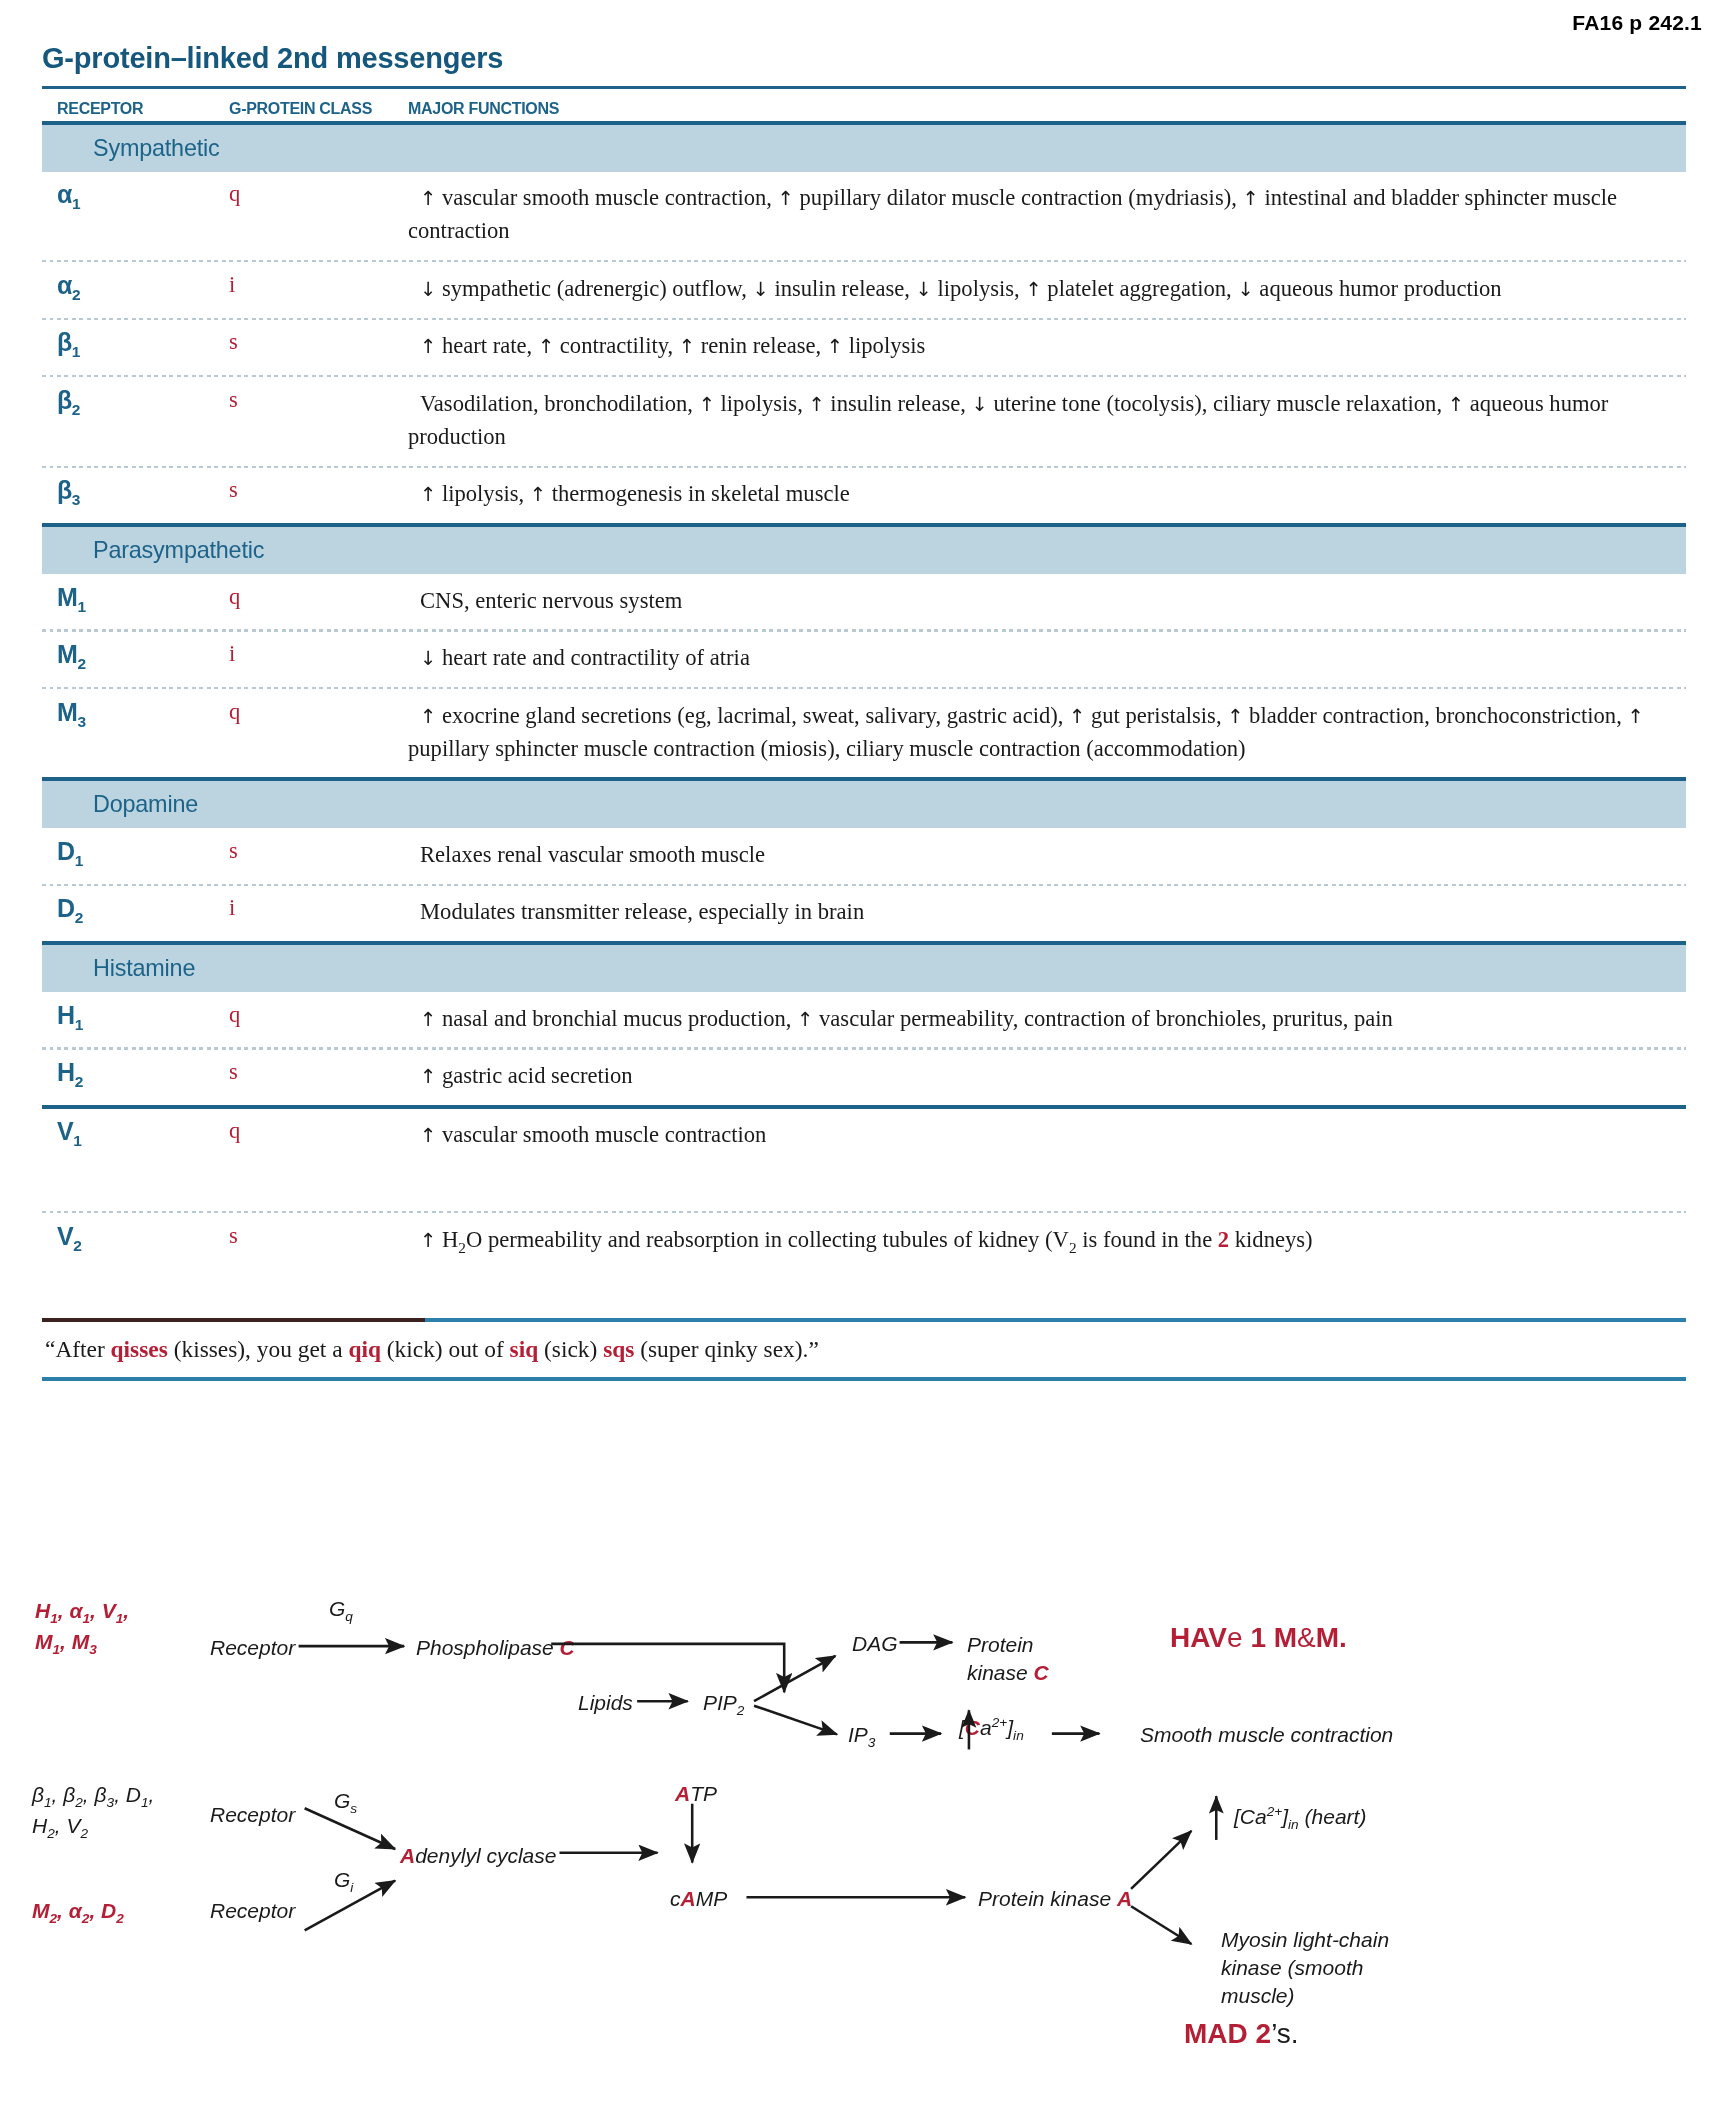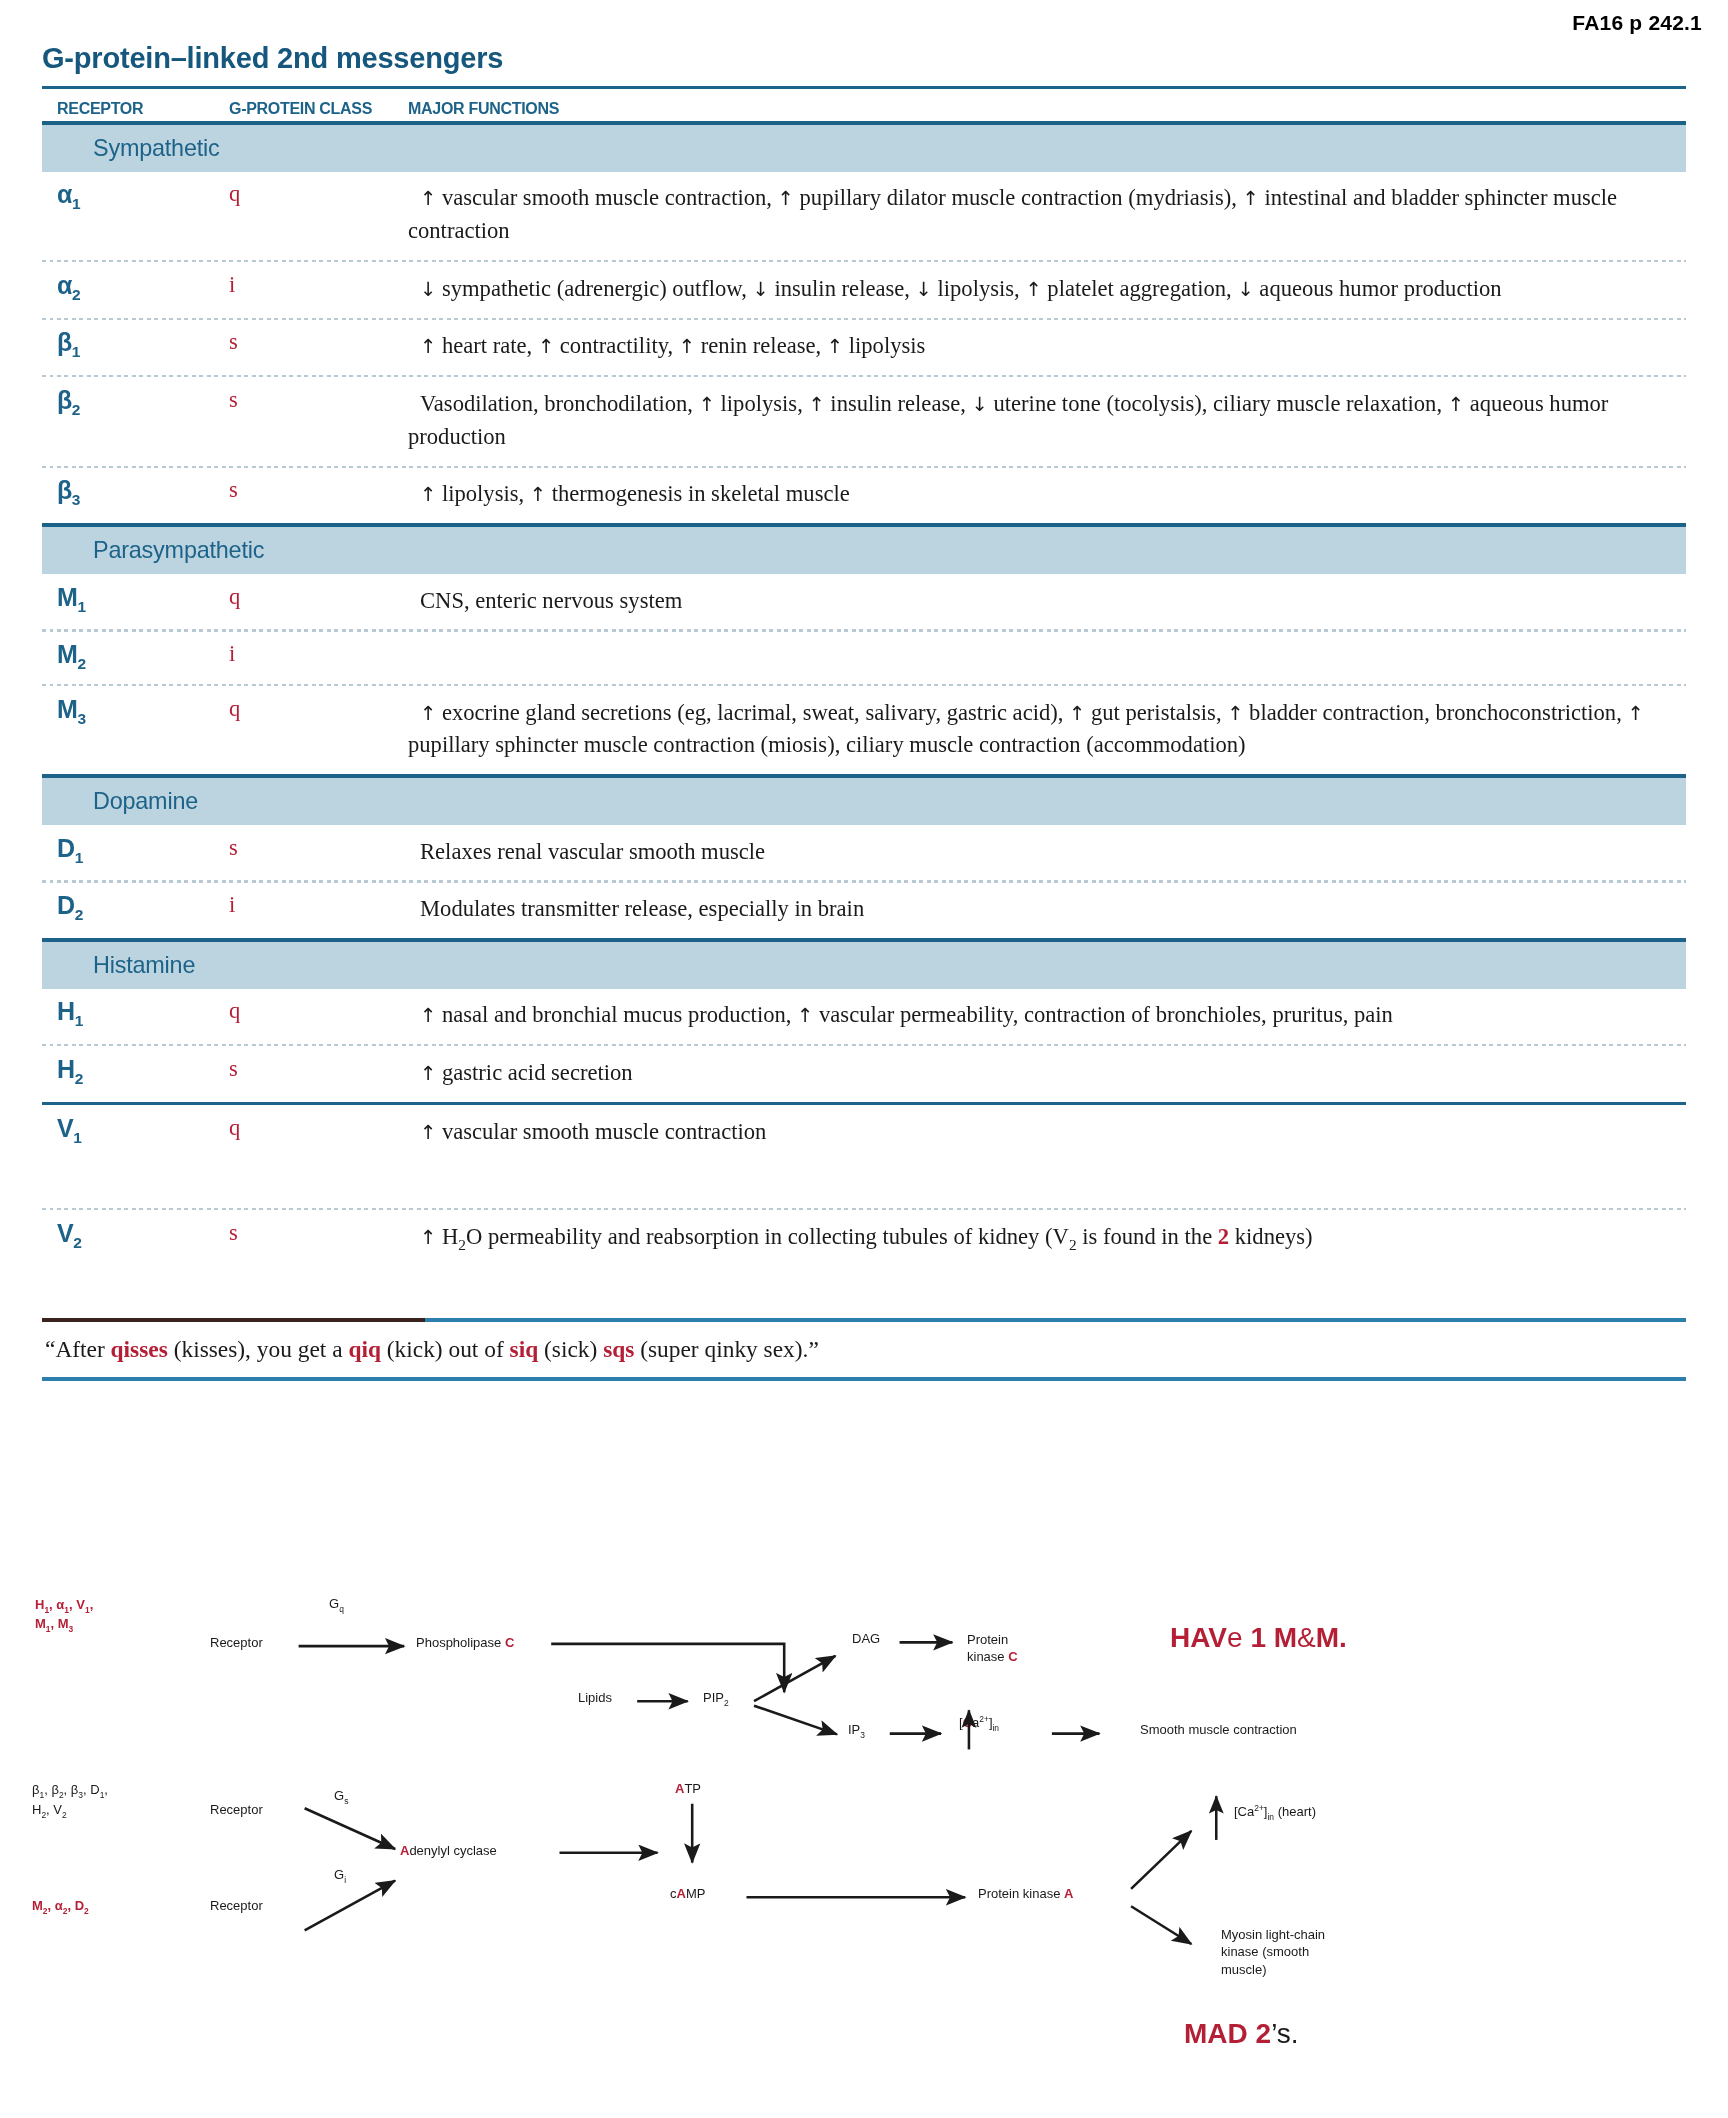--- a/index.html
+++ b/index.html
@@ -132,24 +132,25 @@
   }
   .quote b { color:#b51f35; }
 
   .quote-rule { position:absolute; left:42px; width:1644px; height:3.8px; background:#2b7faa; }
 
   
   .dg { position:absolute; font-family:"Liberation Sans", sans-serif; }
   .dg-txt {
     position:absolute;
     font-family:"Liberation Sans", sans-serif;
-    font-size: 13px;
+    font-size: 21px;
     color:#1a1a1a;
     line-height: 1.28;
     white-space: nowrap;
+    font-style: italic;
   }
   .dg-txt sub { font-size:.65em; }
   .dg-txt sup { font-size:.65em; }
   .dg-red { color:#b51f35; }
   .dg-recep-red { color:#b51f35; font-weight:700; }
   .mnem {
     position:absolute;
     font-size: 28px;
     font-weight:700;
     color:#b51f35;
@@ -218,20 +219,21 @@
         </div>
         <div class="row">
           <div class="c-recep"><span class="recep">M<sub>1</sub></span></div>
           <div class="c-class"><span class="gclass">q</span></div>
           <div class="c-func"><span class="func">CNS, enteric nervous system</span></div>
         </div>
         <div class="rule-dotted"></div>
         <div class="row">
           <div class="c-recep"><span class="recep">M<sub>2</sub></span></div>
           <div class="c-class"><span class="gclass">i</span></div>
+          <div class="c-func"><span class="func"><span class="arr">↓</span> heart rate and contractility of atria</span></div>
         </div>
         <div class="rule-dotted"></div>
         <div class="row">
           <div class="c-recep"><span class="recep">M<sub>3</sub></span></div>
           <div class="c-class"><span class="gclass">q</span></div>
           <div class="c-func"><span class="func"><span class="arr">↑</span> exocrine gland secretions (eg, lacrimal, sweat, salivary, gastric acid), <span class="arr">↑</span> gut peristalsis, <span class="arr">↑</span> bladder contraction, bronchoconstriction, <span class="arr">↑</span> pupillary sphincter muscle contraction (miosis), ciliary muscle contraction (accommodation)</span></div>
         </div>
         <div class="rule-section-top"></div>
         <div class="band">
           <div class="band-label">Dopamine</div>

